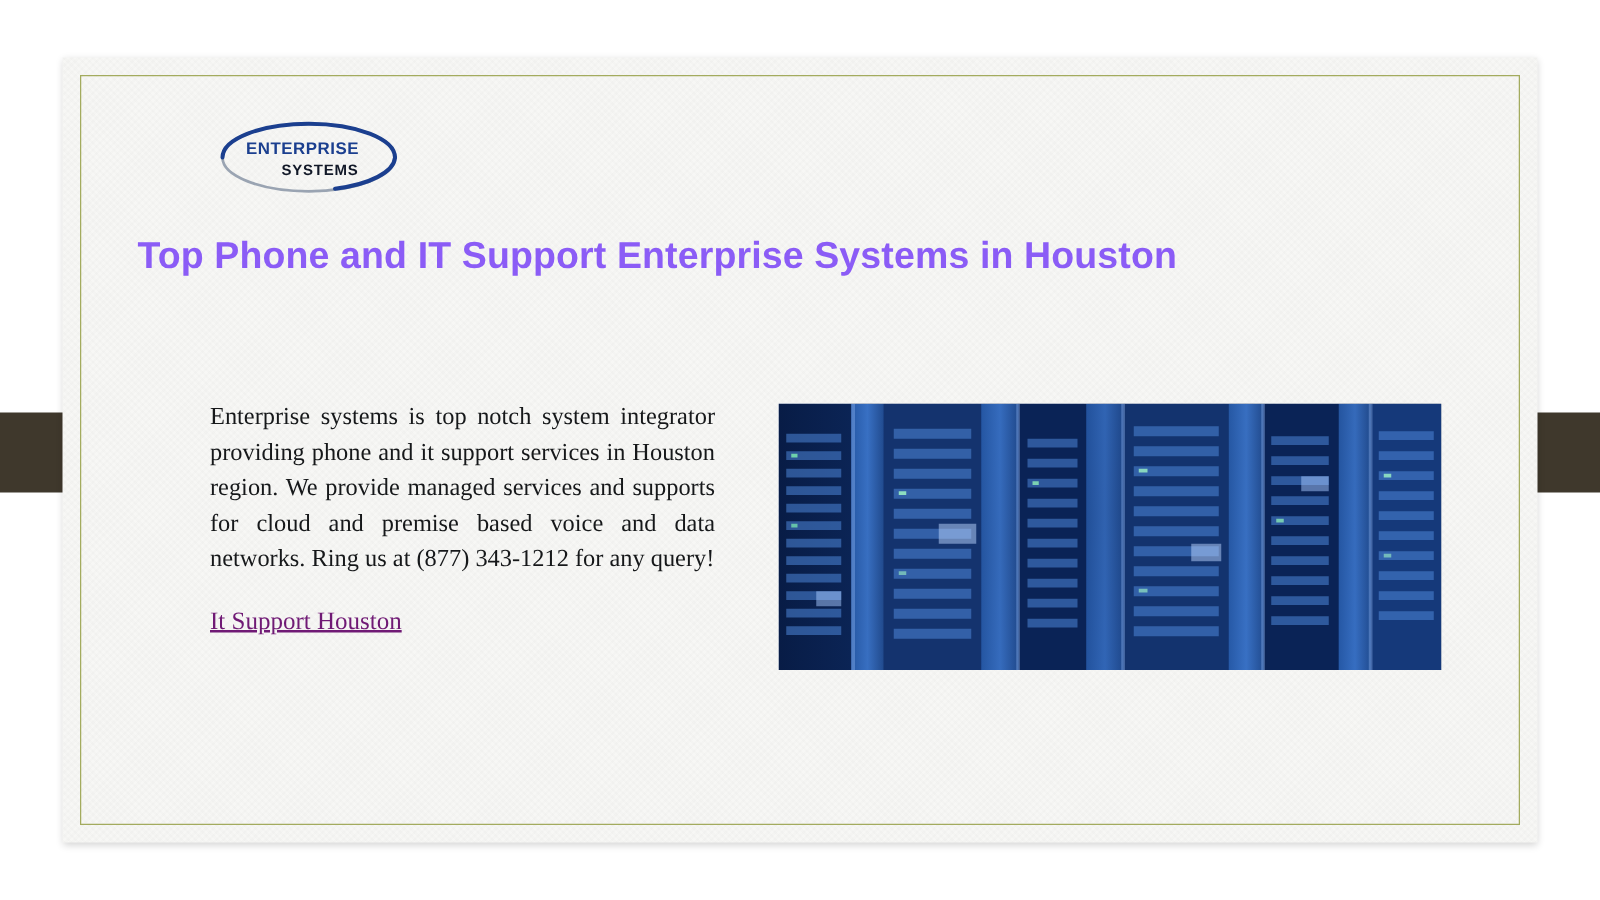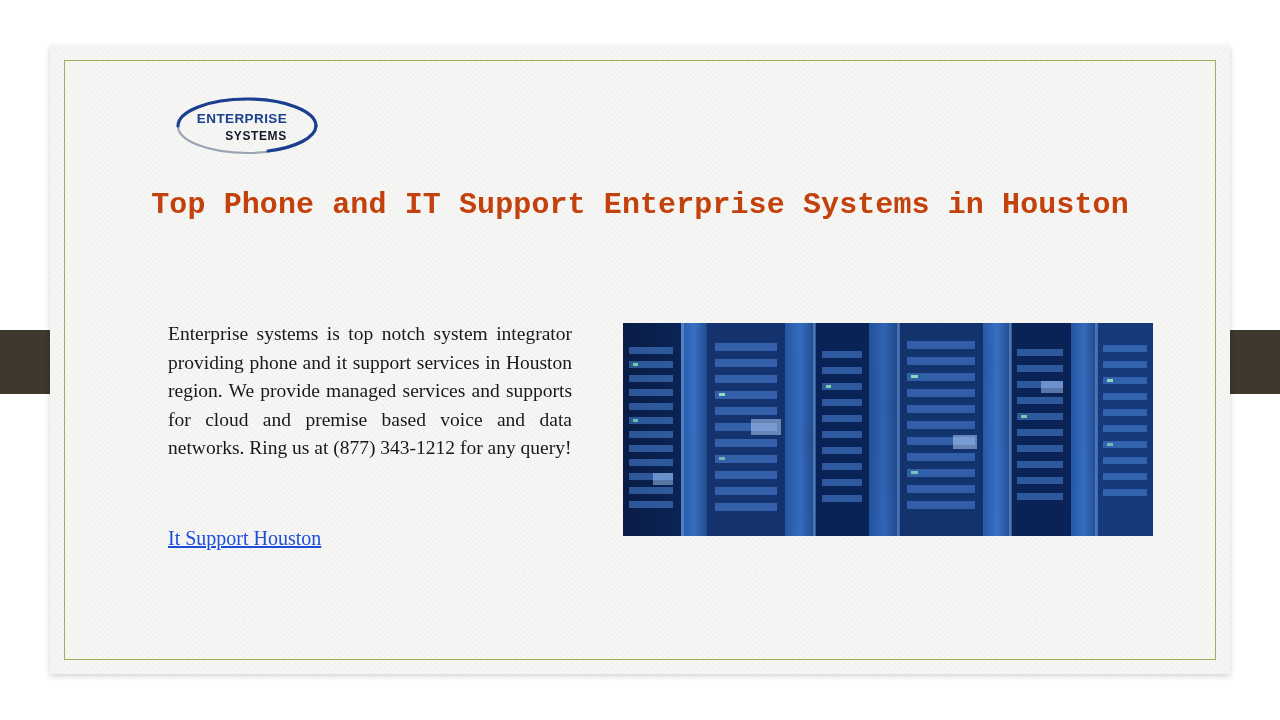--- a/index.html
+++ b/index.html
@@ -67,48 +67,47 @@
     height: 72px;
   }
   .logo svg { display: block; }
 
   
   .title {
     position: absolute;
     left: 60px;
     top: 142px;
     width: 1060px;
-    text-align: center;
     font-size: 30px;
     font-weight: bold;
-    color: #c2410c;
-    font-family: Liberation Mono, monospace;
+    color: #8b5cf6;
+    font-family: Liberation Sans, sans-serif;
     letter-spacing: 0.1px;
   }
 
   
   .body-col {
     position: absolute;
     left: 118px;
     top: 274px;
     width: 404px;
   }
   .body-par {
     font-size: 19.5px;
     line-height: 28.6px;
     color: #16181a;
     text-align: justify;
     text-justify: inter-word;
     margin: 0;
   }
   .link {
     display: inline-block;
-    margin-top: 64px;
+    margin-top: 23px;
     font-size: 20px;
-    color: #1d4ed8;
+    color: #701a75;
     text-decoration: underline;
     cursor: pointer;
   }
 
   
   .photo {
     position: absolute;
     left: 573px;
     top: 277px;
     width: 530px;

